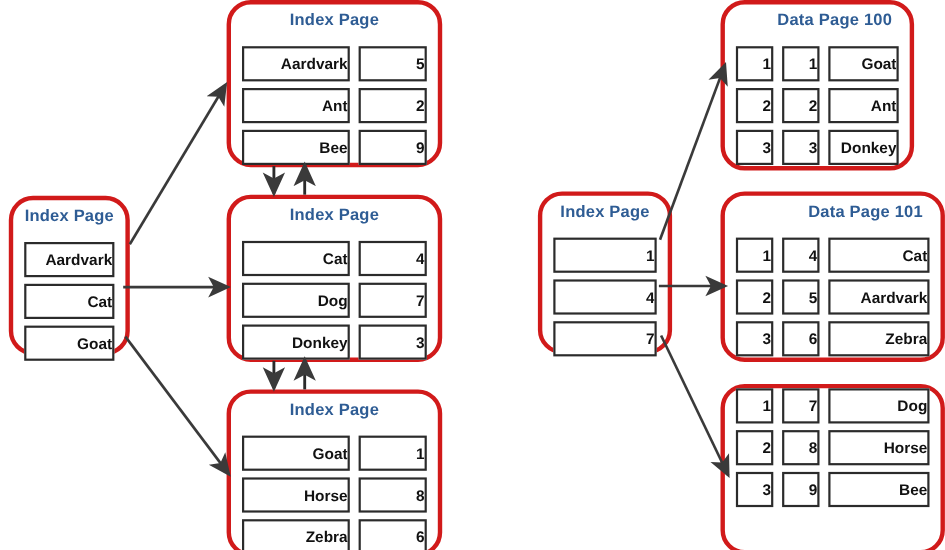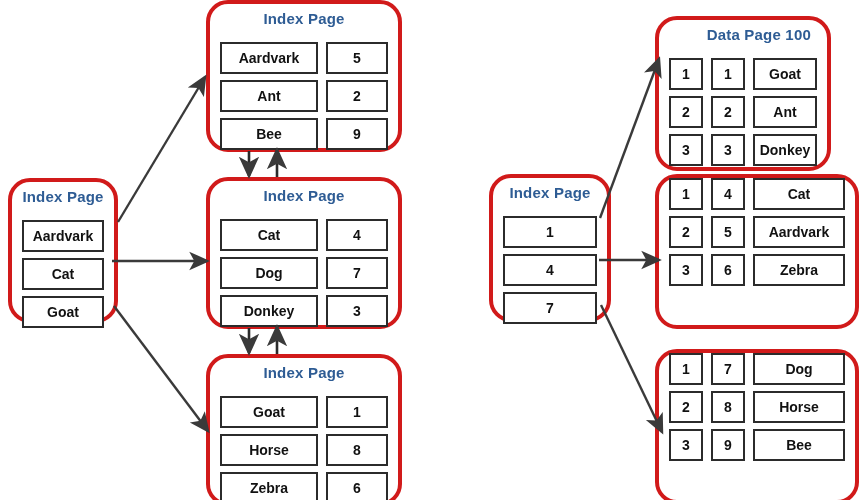--- a/index.html
+++ b/index.html
@@ -50,21 +50,21 @@
     margin-bottom: 6px;
   }
   .row:last-child { margin-bottom: 0; border-radius: 15px; }
 
   .cell {
     box-sizing: border-box;
     border: 2px solid #2b2b2b;
     background: #ffffff;
     height: 32px;
     line-height: 28px;
-    text-align: center;
+    text-align: right;
     font-size: 14px;
     font-weight: bold;
     color: #111111;
     white-space: nowrap;
     overflow: hidden;
   }
   .cell.key   { flex: 1 1 auto; }
   .cell.num   { width: 62px; flex: 0 0 62px; }
   .cell.slot  { width: 34px; flex: 0 0 34px; }
   .cell.ptr   { width: 34px; flex: 0 0 34px; }
@@ -185,21 +185,21 @@
       </div>
       <div class="row">
         <div class="cell key">4</div>
       </div>
       <div class="row">
         <div class="cell key">7</div>
       </div>
     </div>
   </div>
 
-  <div class="page-card" style="left:655px; top:16px; width:176px; height:155px;">
+  <div class="page-card" style="left:655px; top:0px; width:176px; height:155px;">
     <div class="page-title right-align">Data Page 100</div>
     <div class="rows">
       <div class="row">
         <div class="cell slot">1</div>
         <div class="cell ptr">1</div>
         <div class="cell wide">Goat</div>
       </div>
       <div class="row">
         <div class="cell slot">2</div>
         <div class="cell ptr">2</div>
@@ -207,20 +207,21 @@
       </div>
       <div class="row">
         <div class="cell slot">3</div>
         <div class="cell ptr">3</div>
         <div class="cell wide">Donkey</div>
       </div>
     </div>
   </div>
 
   <div class="page-card" style="left:655px; top:174px; width:204px; height:155px;">
+    <div class="page-title right-align">Data Page 101</div>
     <div class="rows">
       <div class="row">
         <div class="cell slot">1</div>
         <div class="cell ptr">4</div>
         <div class="cell wide">Cat</div>
       </div>
       <div class="row">
         <div class="cell slot">2</div>
         <div class="cell ptr">5</div>
         <div class="cell wide">Aardvark</div>

